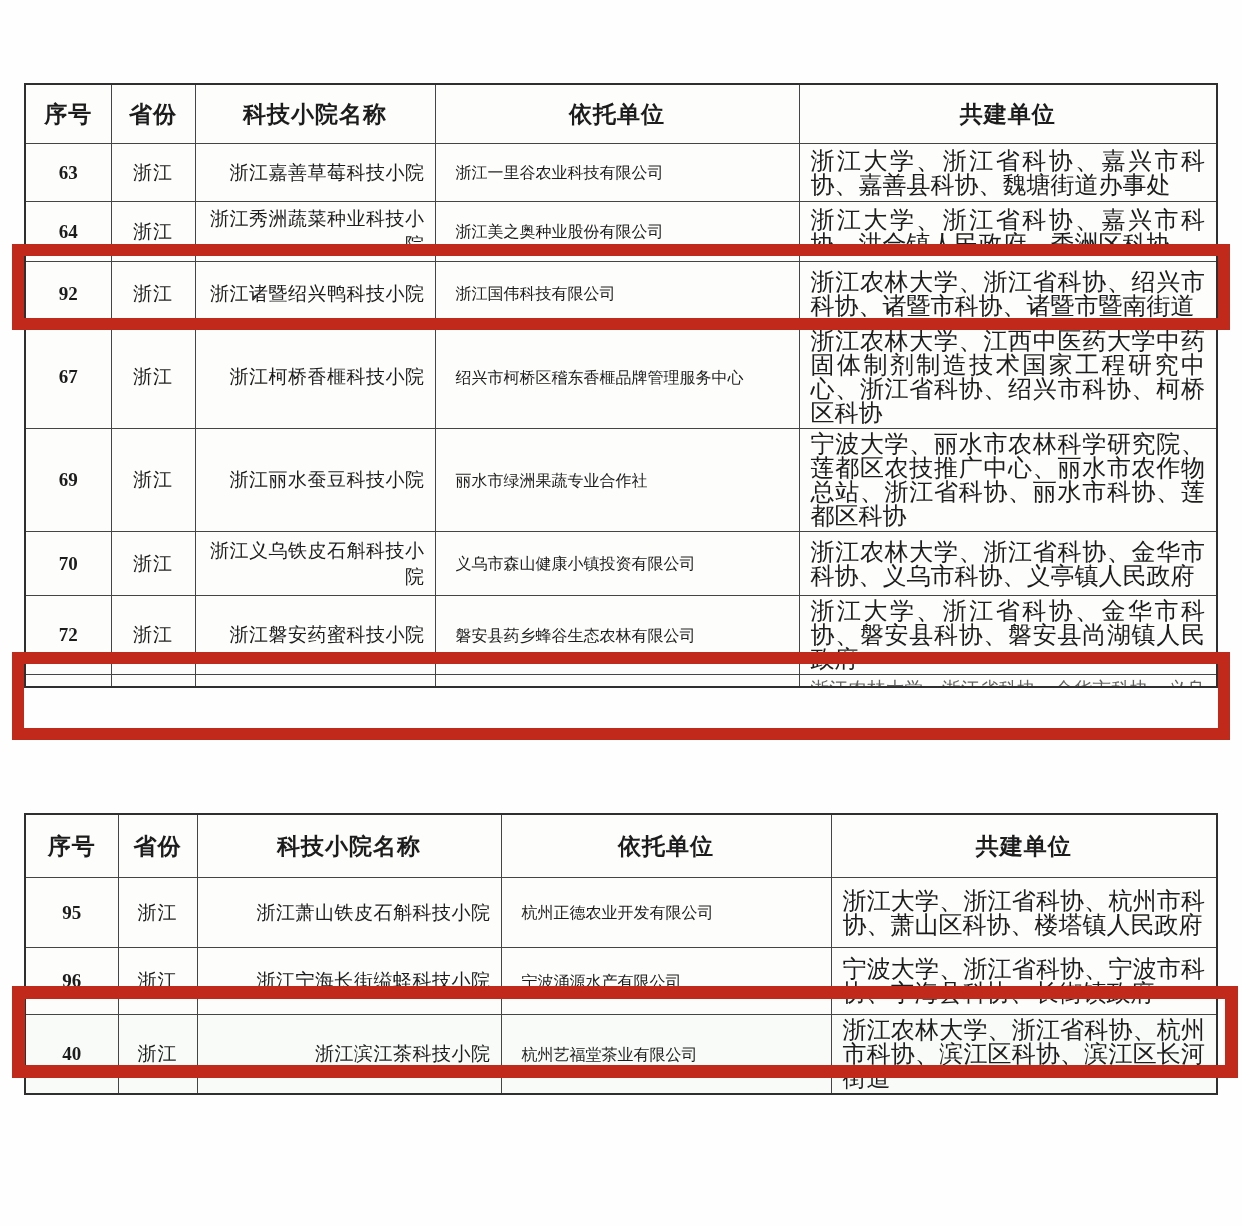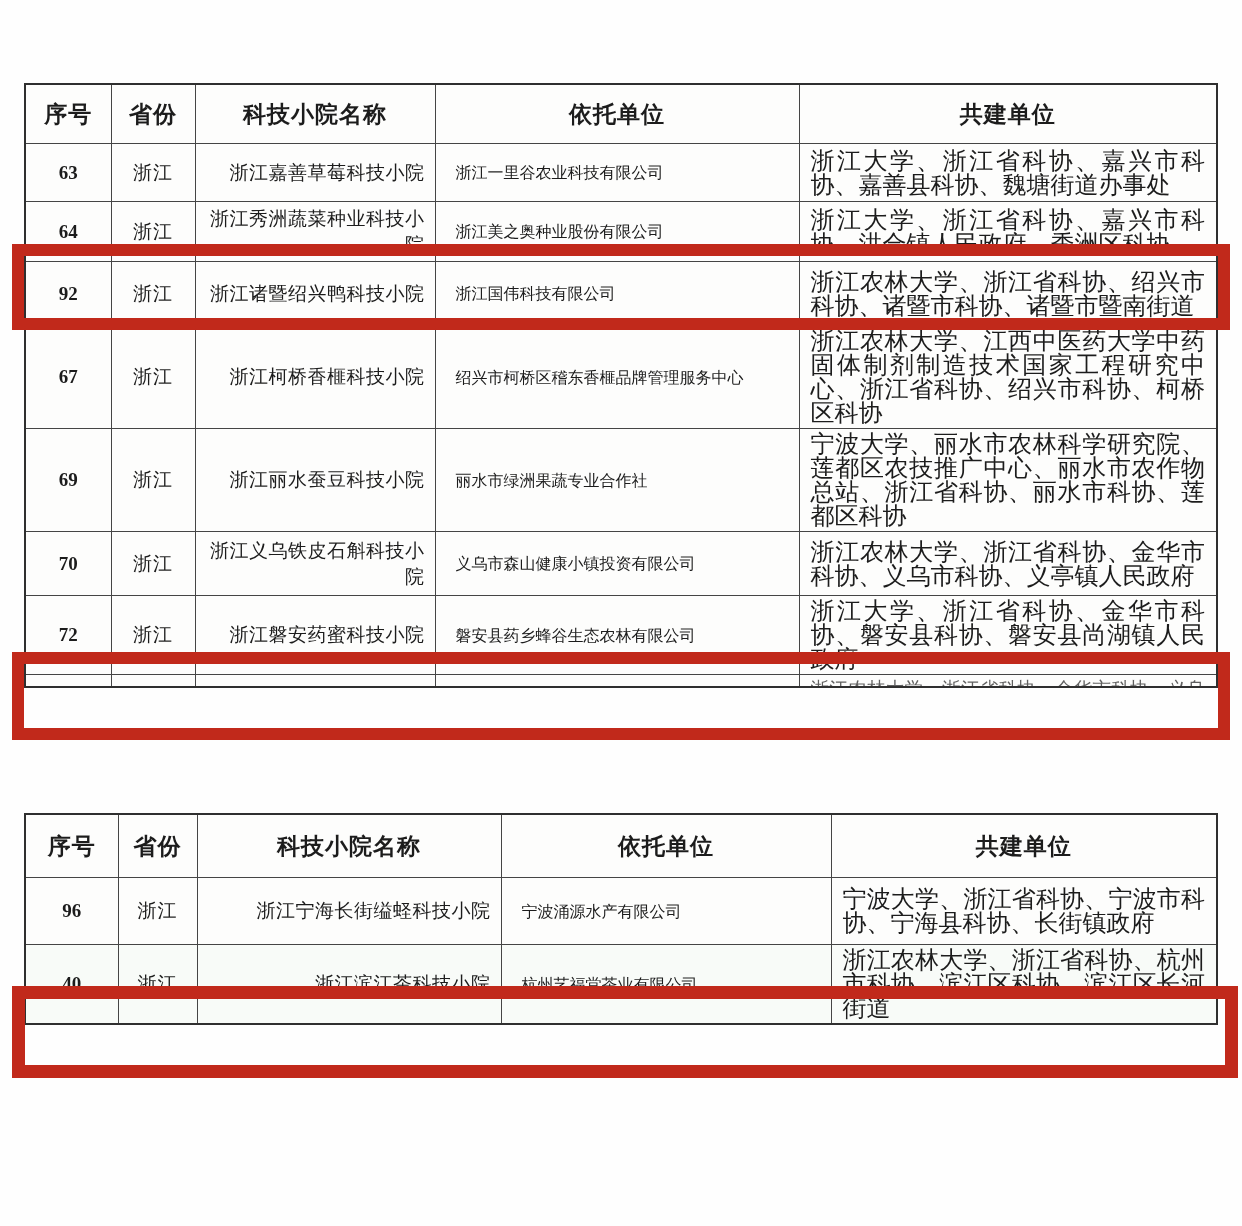--- a/index.html
+++ b/index.html
@@ -164,20 +164,27 @@
     <thead>
       <tr>
         <th>序号</th>
         <th>省份</th>
         <th>科技小院名称</th>
         <th>依托单位</th>
         <th>共建单位</th>
       </tr>
     </thead>
     <tbody>
+      <tr style="height:70px">
+        <td class="c-no">95</td>
+        <td class="c-prov">浙江</td>
+        <td class="c-name">浙江萧山铁皮石斛科技小院</td>
+        <td class="c-sup">杭州正德农业开发有限公司</td>
+        <td class="c-part">浙江大学、浙江省科协、杭州市科协、萧山区科协、楼塔镇人民政府</td>
+      </tr>
       <tr style="height:67px">
         <td class="c-no">96</td>
         <td class="c-prov">浙江</td>
         <td class="c-name">浙江宁海长街缢蛏科技小院</td>
         <td class="c-sup">宁波涌源水产有限公司</td>
         <td class="c-part">宁波大学、浙江省科协、宁波市科协、宁海县科协、长街镇政府</td>
       </tr>
       <tr class="hl-row" style="height:66px">
         <td class="c-no">40</td>
         <td class="c-prov">浙江</td>

